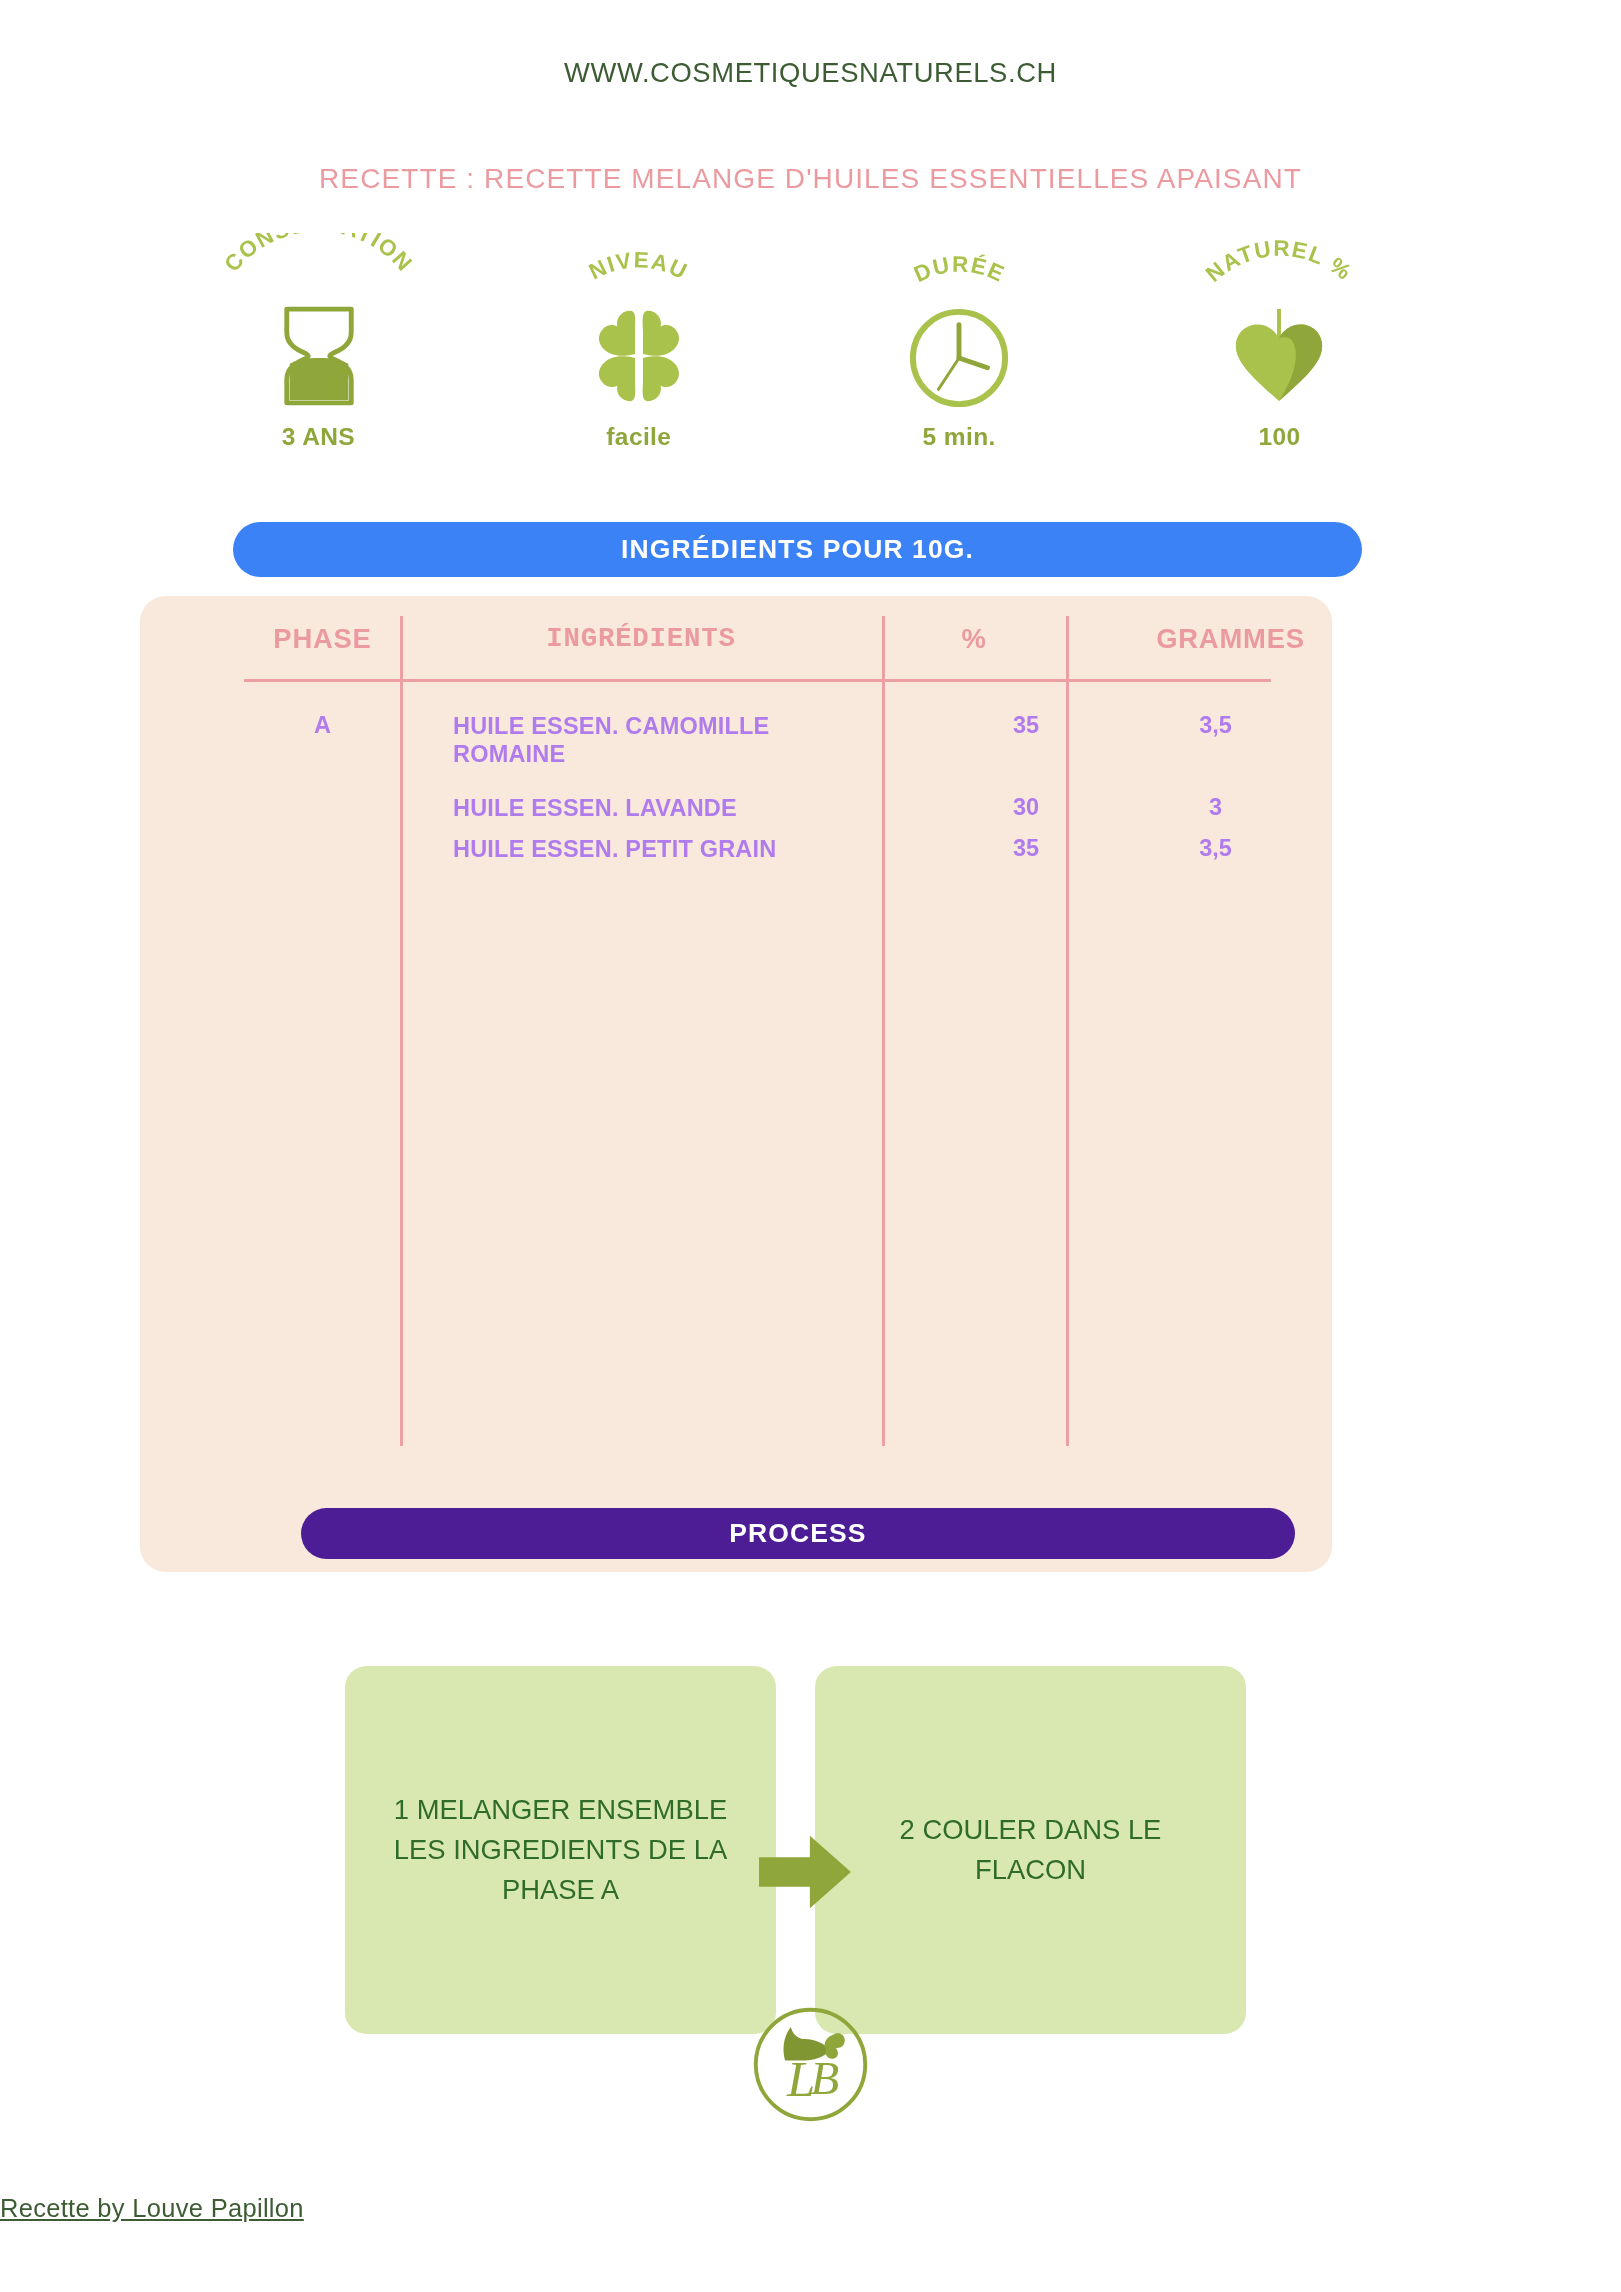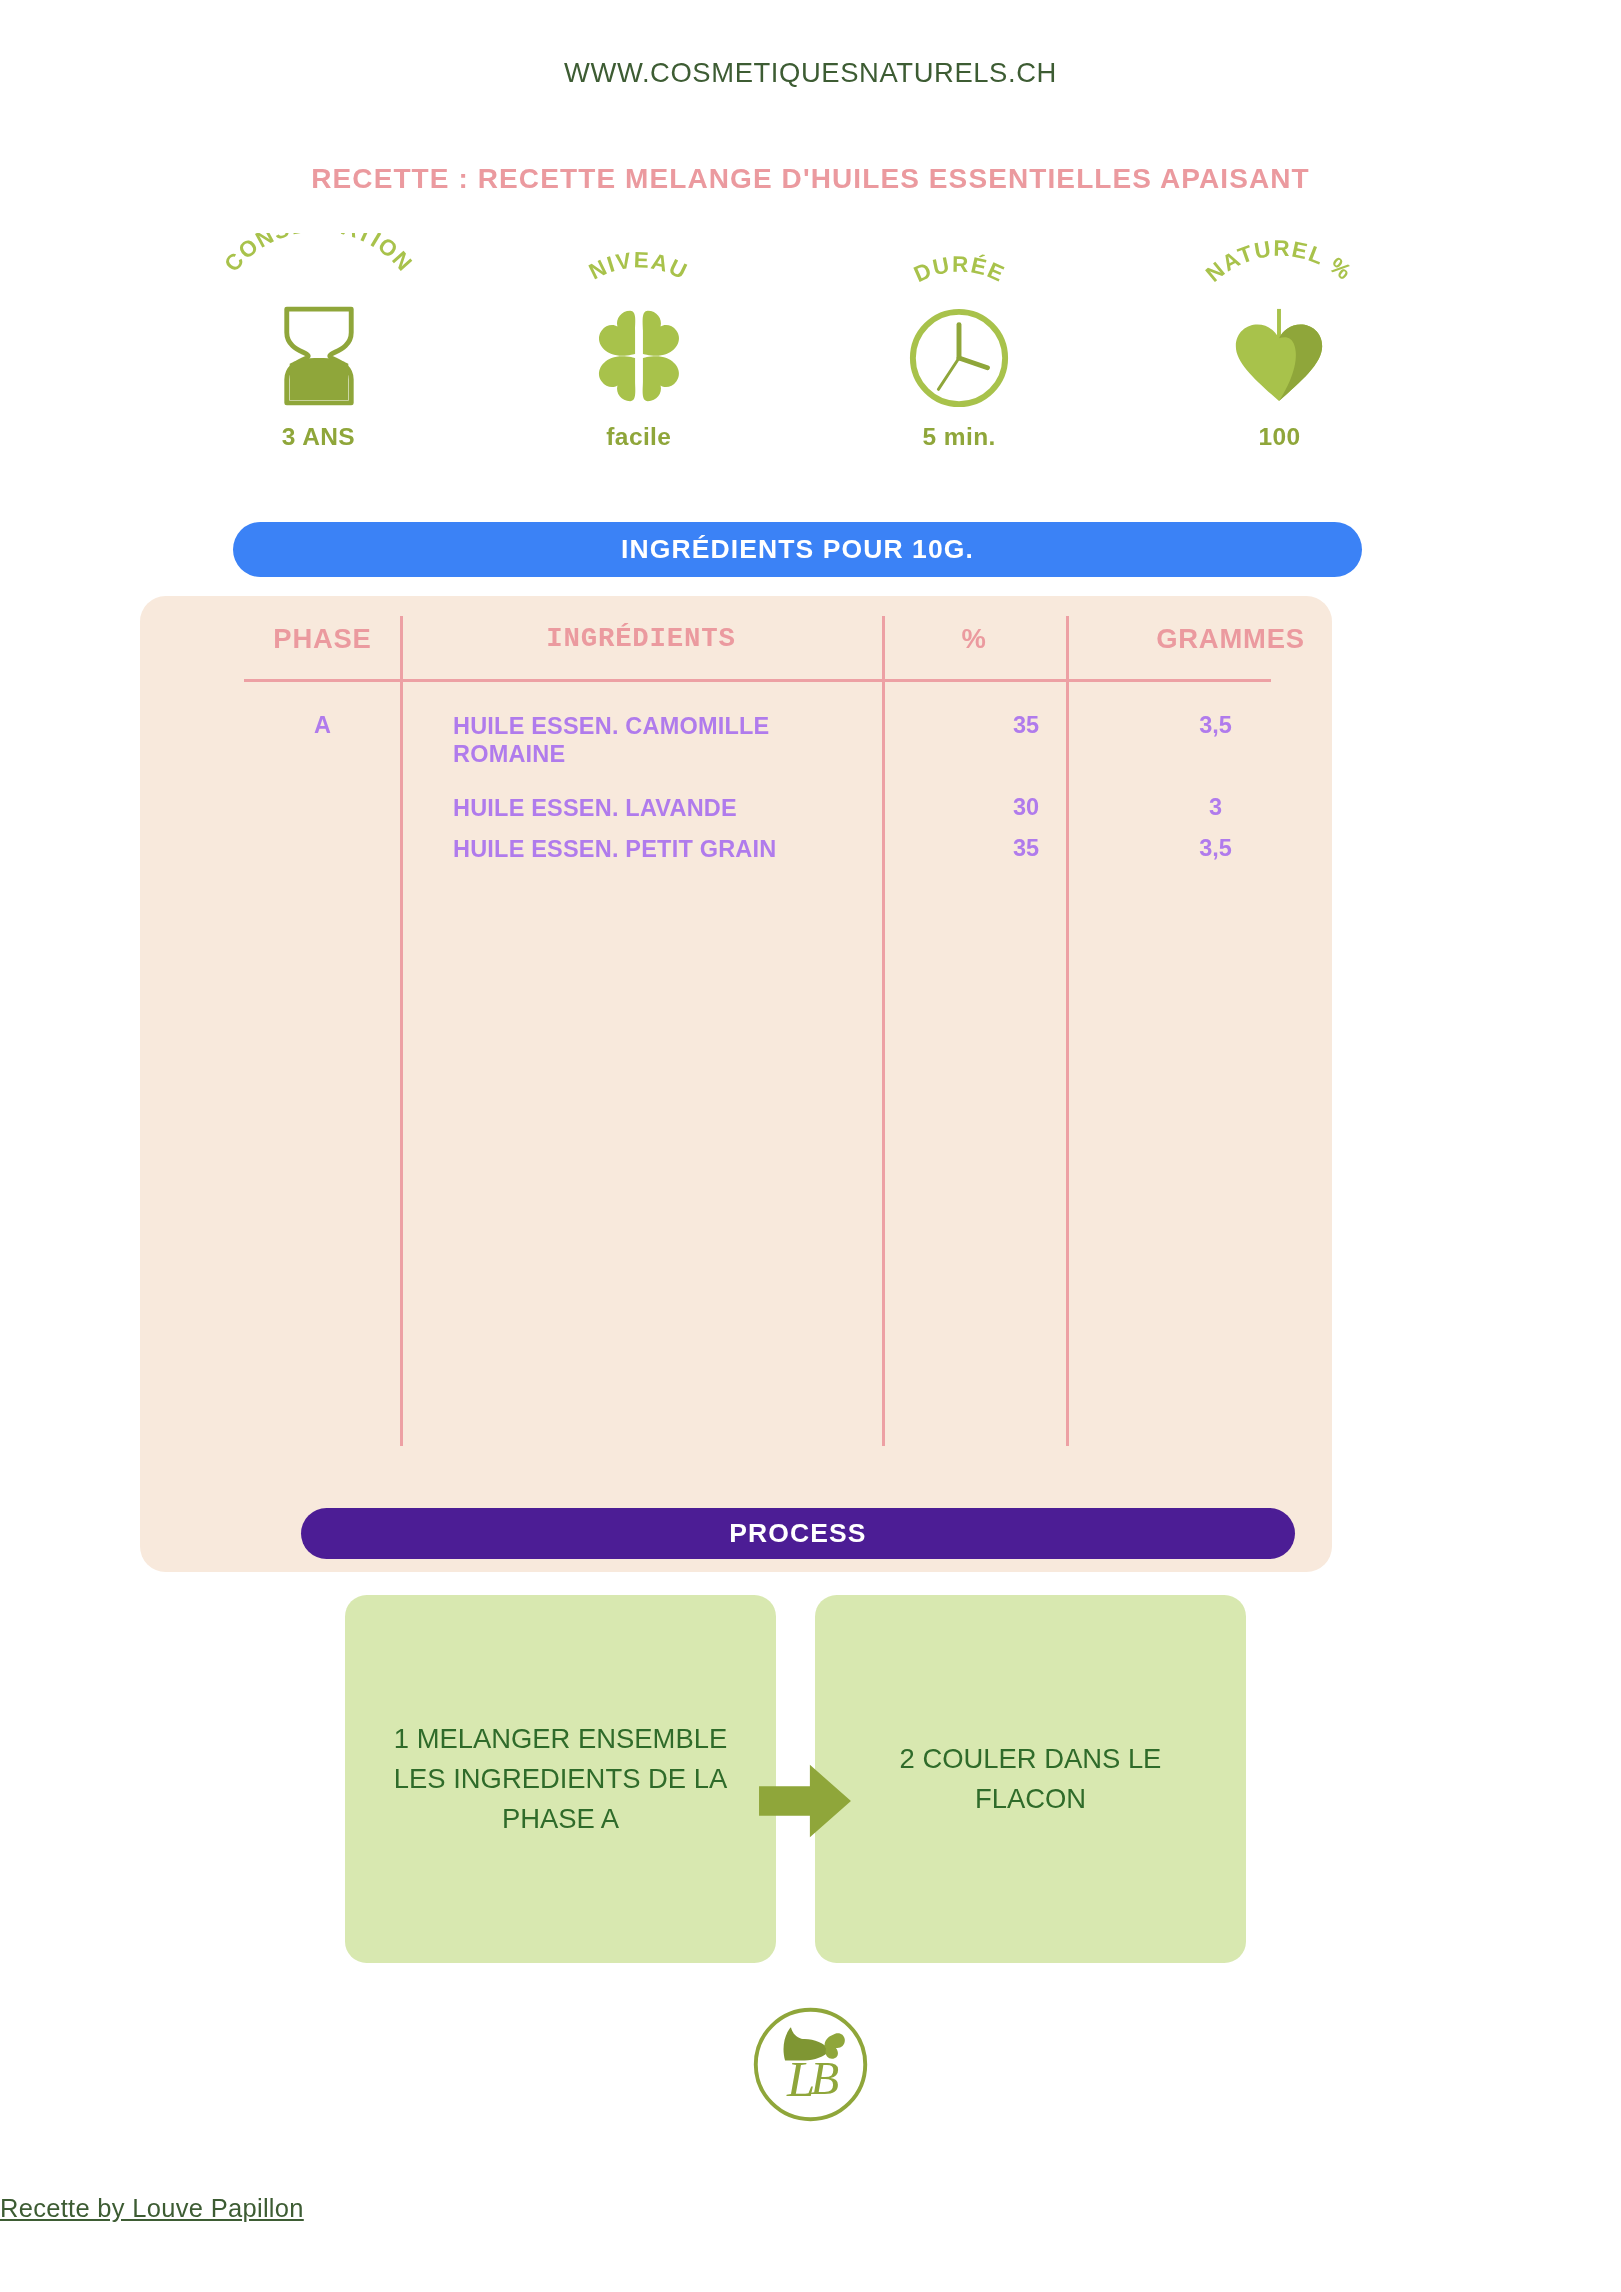--- a/index.html
+++ b/index.html
@@ -27,21 +27,21 @@
     color: #3d5c33;
     font-weight: 400;
   }
   .recipe-title {
     position: absolute;
     top: 163px;
     left: 0;
     width: 1621px;
     text-align: center;
     font-size: 28px;
-    font-weight: bold;
+    font-weight: normal;
     letter-spacing: 1.1px;
     color: #eb9a9f;
   }
 
   
   .badges {
     position: absolute;
     top: 233px;
     left: 196px;
     width: 1206px;
@@ -222,21 +222,21 @@
     width: 265px;
     text-align: center;
     font-size: 23.5px;
     font-weight: bold;
     color: #b07bec;
   }
 
   
   .steps {
     position: absolute;
-    top: 1595px;
+    top: 1666px;
     left: 345px;
     width: 902px;
     height: 368px;
   }
   .step-box {
     position: absolute;
     top: 0;
     width: 431px;
     height: 368px;
     background: #d8e8b0;

